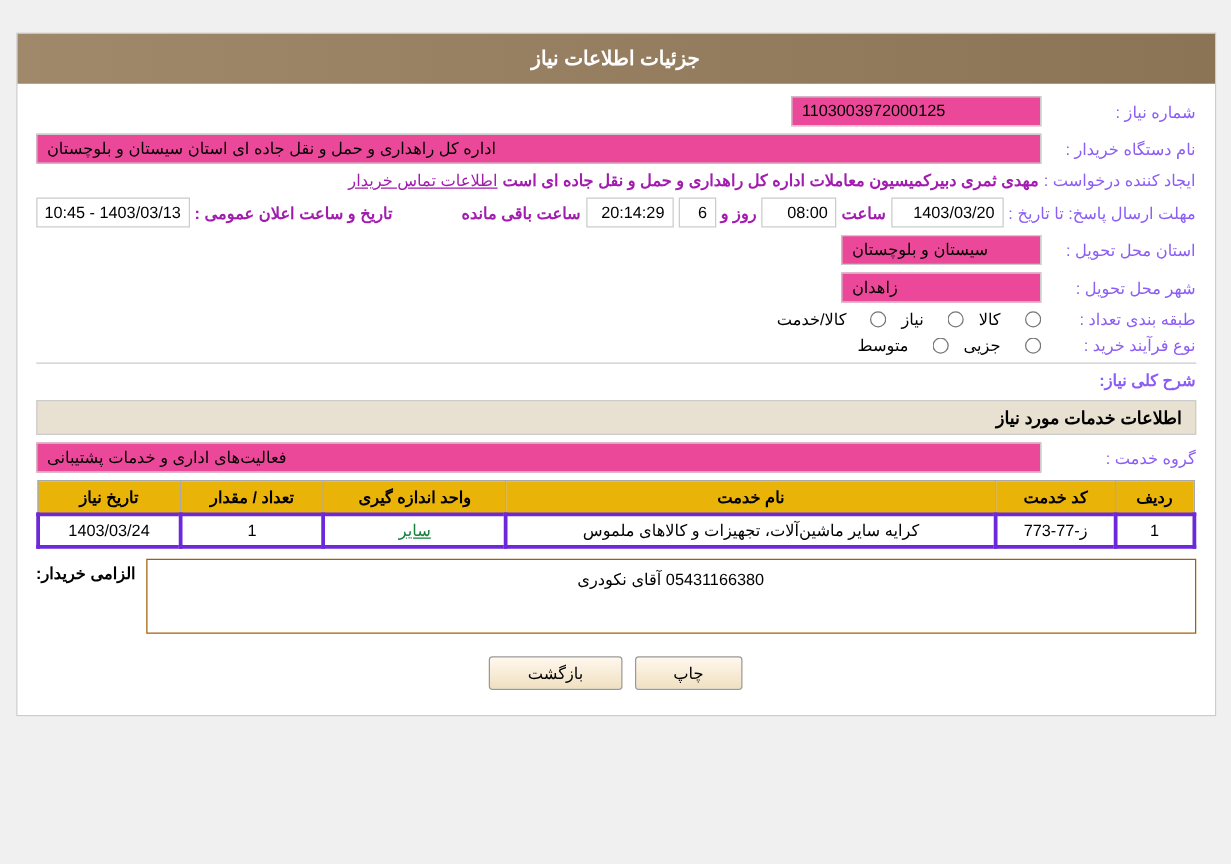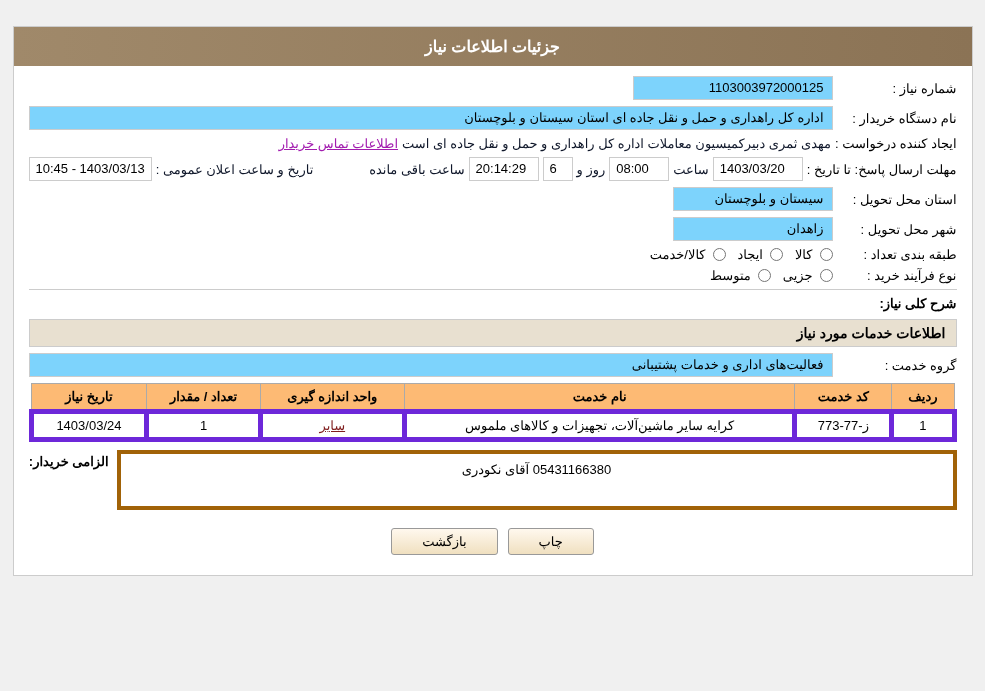--- a/index.html
+++ b/index.html
@@ -32,44 +32,45 @@
     }
 
     .row {
       display: flex;
       align-items: center;
       margin-bottom: 6px;
       gap: 4px;
     }
 
     .label {
-      color: #000000;
+      color: #8b5cf6;
       white-space: nowrap;
       min-width: 120px;
       text-align: right;
       font-size: 13px;
     }
 
     .value-box {
       border: 1px solid #ccc;
-      background: #7dd3fc;
+      background: #ec4899;
       padding: 3px 8px;
       min-height: 24px;
       font-size: 13px;
-      text-align: right;
+      text-align: left;
     }
 
     .value-box-wide {
       flex: 1;
     }
 
     .inline-label {
-      color: #0f172a;
+      color: #a21caf;
       font-size: 13px;
       white-space: nowrap;
+      font-weight: bold;
     }
 
     .link-text {
       color: #a21caf;
       text-decoration: underline;
       cursor: pointer;
       font-size: 13px;
     }
 
     .date-time-row {
@@ -78,33 +79,33 @@
       gap: 4px;
       flex: 1;
     }
 
     .small-box {
       border: 1px solid #ccc;
       padding: 3px 6px;
       min-height: 24px;
       background: #fff;
       font-size: 13px;
-      text-align: left;
+      text-align: right;
     }
 
     .radio-group {
       display: flex;
       gap: 12px;
       align-items: center;
     }
 
     .radio-item {
       display: flex;
       align-items: center;
-      gap: 7px;
+      gap: 19px;
       font-size: 13px;
     }
 
     .radio-item input[type="radio"] {
       margin: 0;
     }
 
     .section-title {
       background: #e8e0d0;
       padding: 5px 10px;
@@ -124,35 +125,35 @@
     }
 
     .services-table {
       width: 100%;
       border-collapse: collapse;
       margin-bottom: 8px;
       font-size: 13px;
     }
 
     .services-table th {
-      background: #fdba74;
+      background: #eab308;
       border: 1px solid #aaa;
       padding: 5px 8px;
       text-align: center;
       font-weight: bold;
     }
 
     .services-table td {
-      border: 5px solid #6d28d9;
+      border: 3px solid #6d28d9;
       padding: 4px 8px;
       text-align: center;
     }
 
     .services-table td.link-cell {
-      color: #7f1d1d;
+      color: #15803d;
       text-decoration: underline;
       cursor: pointer;
     }
 
     .notes-box {
       display: flex;
       gap: 8px;
       margin-bottom: 8px;
       align-items: flex-start;
     }
@@ -160,21 +161,21 @@
     .notes-label {
       min-width: 80px;
       font-size: 13px;
       font-weight: bold;
       text-align: right;
       padding-top: 4px;
     }
 
     .notes-content {
       flex: 1;
-      border: 4px solid #a16207;
+      border: 1px solid #a16207;
       padding: 6px 8px;
       font-size: 13px;
       line-height: 1.6;
       min-height: 60px;
       text-align: right;
     }
 
     .buttons-row {
       display: flex;
       justify-content: center;
@@ -259,21 +260,21 @@
 
     <div class="row">
       <span class="label">طبقه بندی تعداد :</span>
       <div class="radio-group">
         <div class="radio-item">
           <input type="radio" name="category" value="kala" style="">
           <span>کالا</span>
         </div>
         <div class="radio-item">
           <input type="radio" name="category" value="khedmat" style="">
-          <span>ایجاد</span>
+          <span>نیاز</span>
         </div>
         <div class="radio-item">
           <input type="radio" name="category" value="kala_khedmat" style="">
           <span>کالا/خدمت</span>
         </div>
       </div>
     </div>
 
     <div class="row">
       <span class="label">نوع فرآیند خرید :</span>

